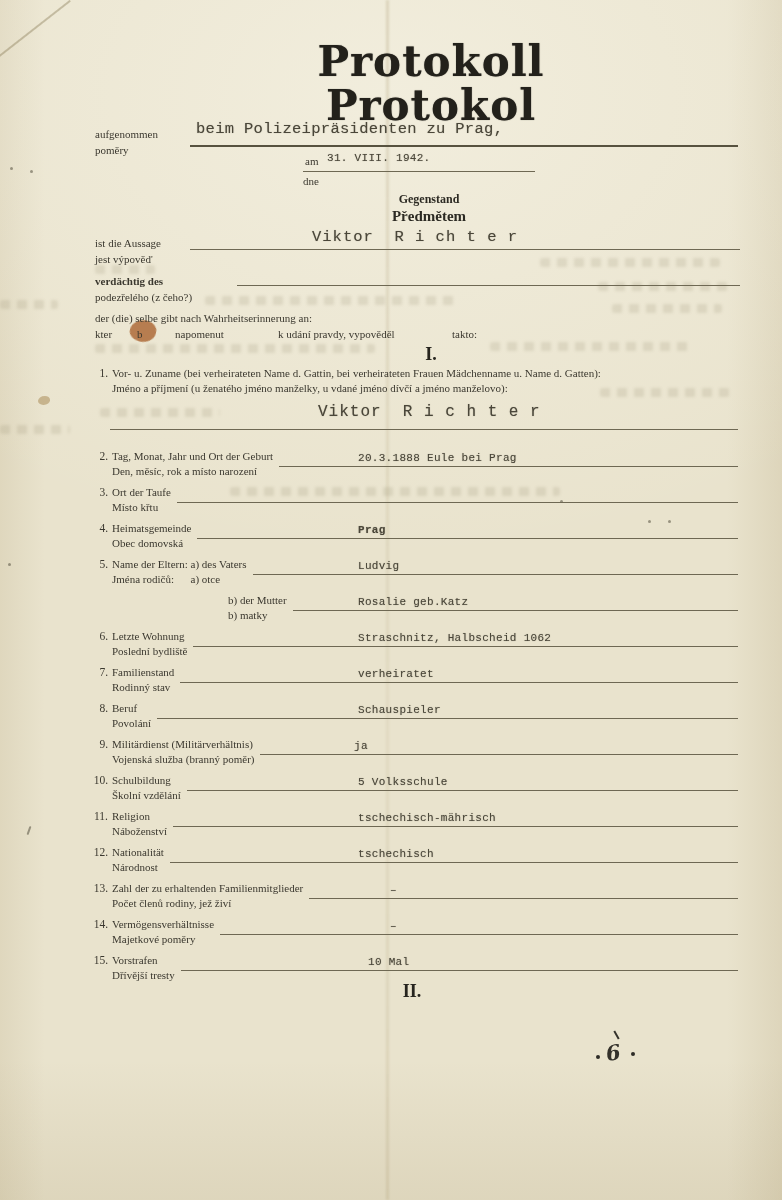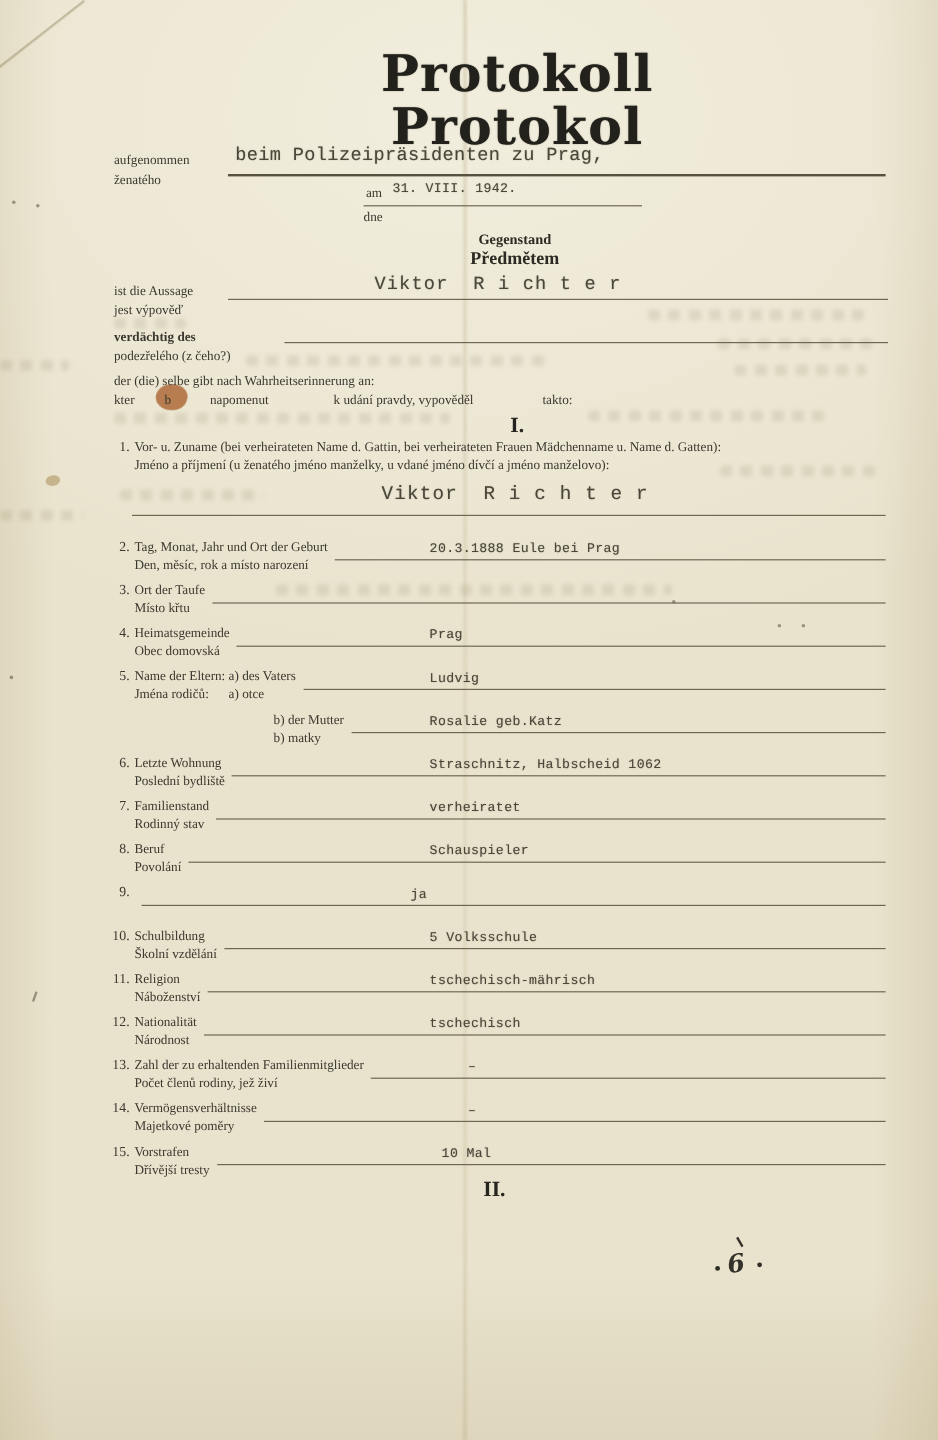--- a/index.html
+++ b/index.html
@@ -92,21 +92,21 @@
   <div class="dot" style="left:8px;  top:563px;"></div>
   <div class="dot" style="left:648px; top:520px;"></div>
   <div class="dot" style="left:668px; top:520px;"></div>
   <div class="dot" style="left:560px; top:500px;"></div>
   <div class="dot" style="left:28px; top:826px; width:2px; height:9px; border-radius:1px; transform:rotate(20deg);"></div>
 
   <div class="abs title" style="top:84px;">Protokol</div>
   <div class="abs title" style="top:40px;">Protokoll</div>
 
   <div class="abs print" style="left:95px; top:127px;">aufgenommen</div>
-  <div class="abs print" style="left:95px; top:143px;">ženatého</div>
+  <div class="abs print" style="left:95px; top:143px;">poměry</div>
   <div class="abs typed" style="left:196px; top:121px; font-size:15.5px;">beim Polizeipräsidenten zu Prag,</div>
   <div class="abs hline thick" style="left:190px; right:44px; top:145px;"></div>
 
   <div class="abs print" style="left:305px; top:154px;">am</div>
   <div class="abs typed" style="left:327px; top:150px;">31. VIII. 1942.</div>
   <div class="abs hline" style="left:303px; width:232px; top:171px;"></div>
   <div class="abs print" style="left:303px; top:174px;">dne</div>
 
   <div class="abs center-head print bold" style="top:192px; font-size:12px;">Gegenstand</div>
   <div class="abs center-head print bold" style="top:209px; font-size:15px;">Předmětem</div>
@@ -160,21 +160,21 @@
         </div>
         <div class="line"></div>
       </div>
       <div class="row">
         <span class="num">4.</span>
         <div class="labels">
           <div class="print">Heimatsgemeinde</div>
           <div class="print">Obec domovská</div>
         </div>
         <div class="line"></div>
-        <span class="typed val" style="left: 268px;">Prag</span>
+        <span class="typed val" style="left: 268px; font-weight: bold;">Prag</span>
       </div>
       <div class="row">
         <span class="num">5.</span>
         <div class="labels">
           <div class="print">Name der Eltern: a) des Vaters</div>
           <div class="print">Jména rodičů:      a) otce</div>
         </div>
         <div class="line"></div>
         <span class="typed val" style="left: 268px;">Ludvig</span>
       </div>
@@ -209,22 +209,26 @@
         <span class="num">8.</span>
         <div class="labels">
           <div class="print">Beruf</div>
           <div class="print">Povolání</div>
         </div>
         <div class="line"></div>
         <span class="typed val" style="left: 268px;">Schauspieler</span>
       </div>
       <div class="row">
         <span class="num">9.</span>
-        <div class="line"></div>
-        <span class="typed val" style="left: 252px;">ja</span>
+        <div class="labels">
+          <div class="print">Militärdienst (Militärverhältnis)</div>
+          <div class="print">Vojenská služba (branný poměr)</div>
+        </div>
+        <div class="line"></div>
+        <span class="typed val" style="left: 264px;">ja</span>
       </div>
       <div class="row">
         <span class="num">10.</span>
         <div class="labels">
           <div class="print">Schulbildung</div>
           <div class="print">Školní vzdělání</div>
         </div>
         <div class="line"></div>
         <span class="typed val" style="left: 268px;">5 Volksschule</span>
       </div>

